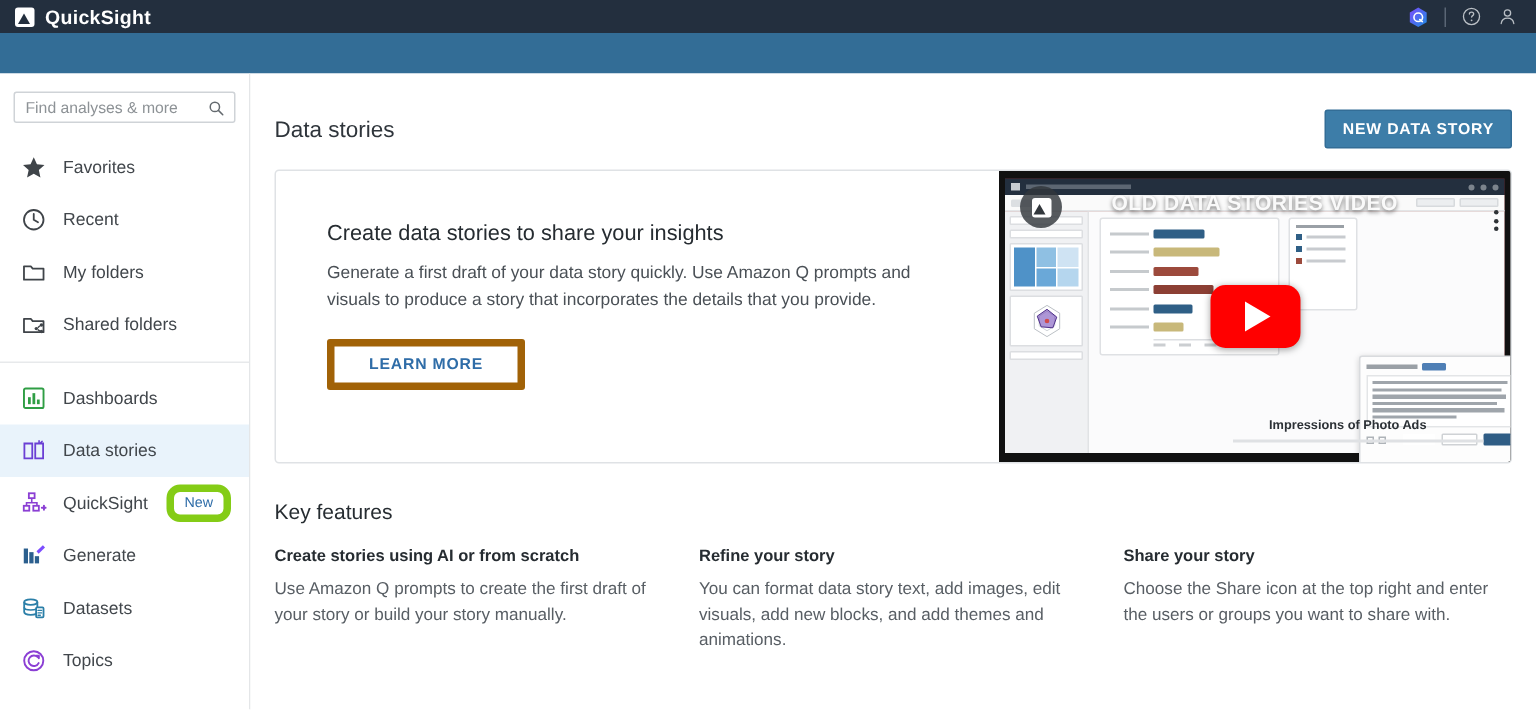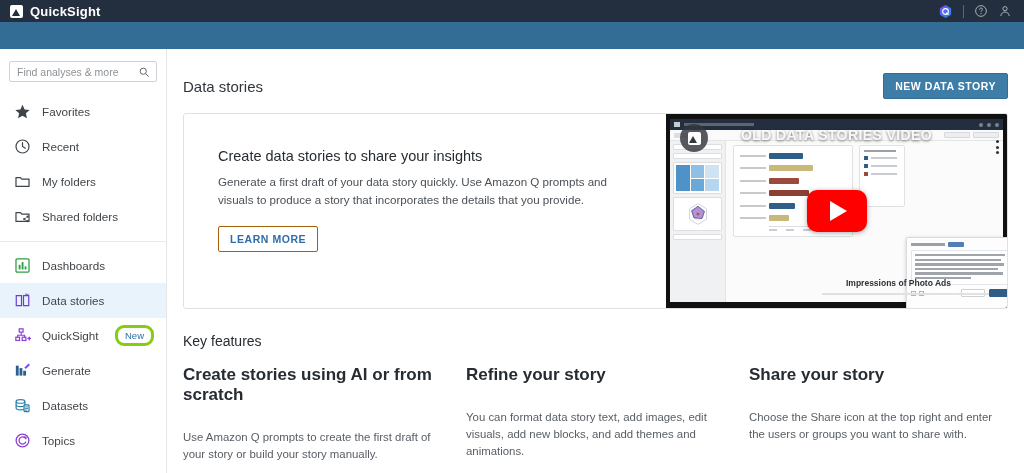--- a/index.html
+++ b/index.html
@@ -65,21 +65,21 @@
   .nav-sep { height: 1px; background: #e7e9eb; margin: 7px 0 6px 0; }
   .nav-item {
     display: flex; align-items: center; height: 35px; padding-left: 14px;
     cursor: pointer; position: relative;
   }
   .nav-item.active { background: #e9f3fb; }
   .nav-ico { width: 17px; height: 17px; flex: 0 0 17px; margin-right: 11px; display: block; }
   .nav-label { font-size: 11.7px; color: #41464b; }
   .badge-new {
     margin-left: auto; margin-right: 12px;
-    border: 3px solid #84cc16; color: #2f6da8; border-radius: 9px;
+    border: 5px solid #84cc16; color: #2f6da8; border-radius: 9px;
     font-size: 9.5px; padding: 1.5px 7px 2px 7px; background: #fff;
   }
 
   
   .main {
     position: absolute; left: 167px; top: 49px; width: 857px; height: 424px;
     background: #ffffff; padding: 22px 16px 0 16px;
   }
   .page-head { display: flex; align-items: center; height: 30px; }
   .page-title { font-size: 15px; color: #2f353b; }
@@ -93,23 +93,23 @@
   .hero {
     margin-top: 12px; height: 196px; border: 1px solid #dfe2e5; border-radius: 3px;
     display: flex; overflow: hidden; background: #fff;
   }
   .hero-left { flex: 0 0 482px; padding: 34px 30px 0 34px; }
   .hero-h {
     font-size: 14.5px; color: #262c31; margin-bottom: 9px;
   }
   .hero-p { font-size: 11.6px; color: #4a5056; line-height: 1.52; max-width: 410px; }
   .btn-outline {
-    margin-top: 18px; background: #fff; border: 1px solid #a16207; border-radius: 2px;
+    margin-top: 18px; background: #fff; border: 5px solid #a16207; border-radius: 2px;
     color: #2f6da8; font-size: 10.5px; letter-spacing: .55px; font-weight: bold;
-    padding: 6px 11px; cursor: pointer; font-family: "Liberation Sans", sans-serif;
+    padding: 6px 23px; cursor: pointer; font-family: "Liberation Sans", sans-serif;
   }
   .hero-right { flex: 1; position: relative; background: #1b1b1b; }
 
   
   .vid { position: absolute; inset: 0; overflow: hidden; background: #111; }
   .vid-app { position: absolute; left: 4px; top: 5px; right: 4px; bottom: 6px; background: #7f1d1d; }
   .vid-topbar { height: 11px; background: #232f3e; display: flex; align-items: center; padding: 0 4px; gap: 4px; }
   .vtb-logo { width: 6px; height: 5px; background: #c8ccd0; }
   .vtb-txt { height: 3px; width: 70px; background: #5c6672; }
   .vtb-right { margin-left: auto; display: flex; gap: 4px; }
@@ -197,21 +197,21 @@
     content: ""; width: 0; height: 0;
     border-top: 10px solid transparent; border-bottom: 10px solid transparent;
     border-left: 17px solid #fff; margin-left: 4px;
   }
 
   
   .kf-title { margin-top: 24px; font-size: 14px; color: #262c31; }
   .kf-grid { display: flex; margin-top: 16px; gap: 0; }
   .kf-col { flex: 1 1 0; padding-right: 24px; }
   .kf-col:last-child { padding-right: 0; }
-  .kf-h { font-size: 17px; font-weight: bold; color: #262c31; margin-bottom: 24px; }
+  .kf-h { font-size: 11px; font-weight: bold; color: #262c31; margin-bottom: 8px; }
   .kf-p { font-size: 11.4px; color: #585e64; line-height: 1.5; }
 </style>
 </head>
 <body>
 
 <div class="app">
 
   <div class="topbar">
     <div class="brand">
       <span class="brand-logo"></span>

